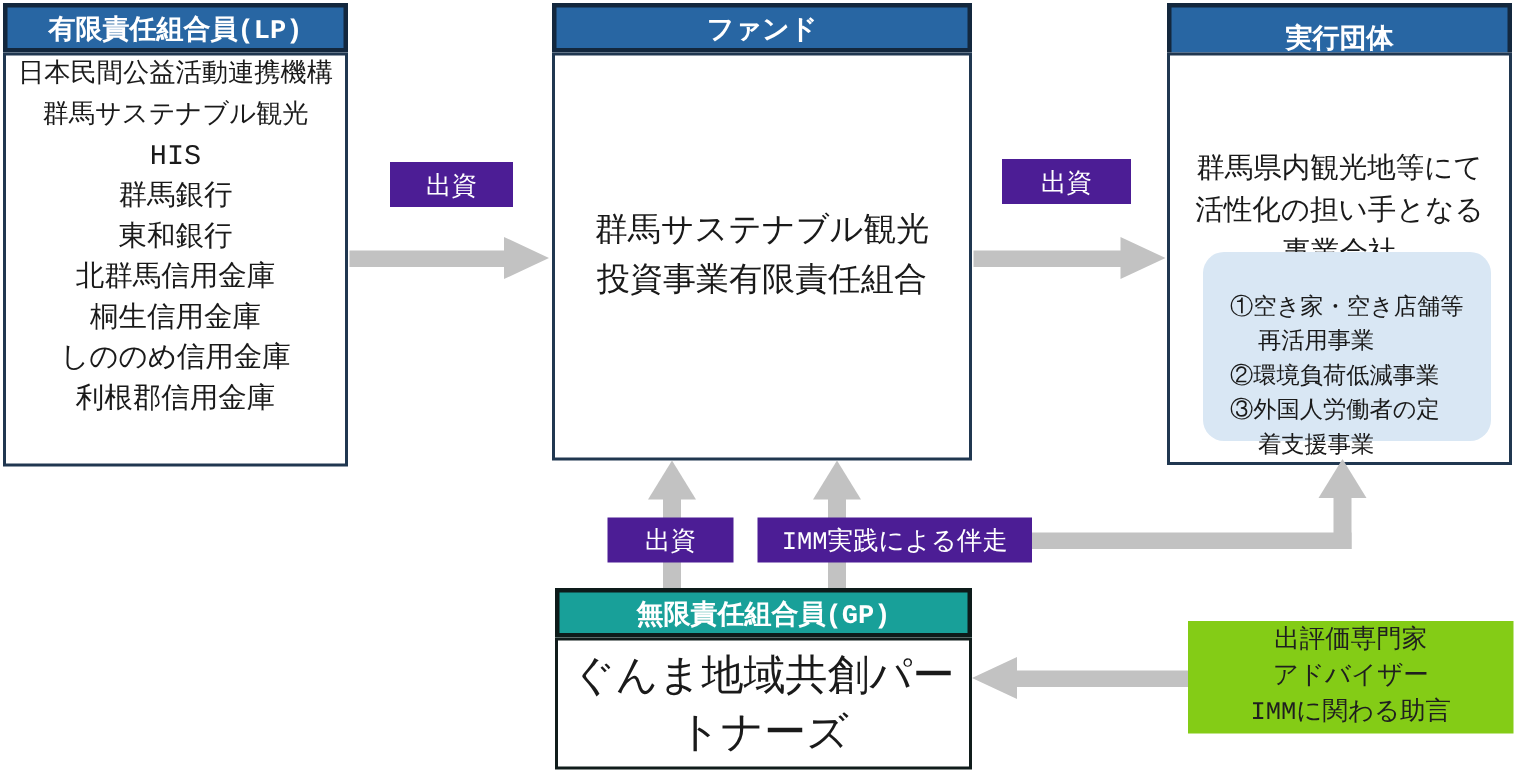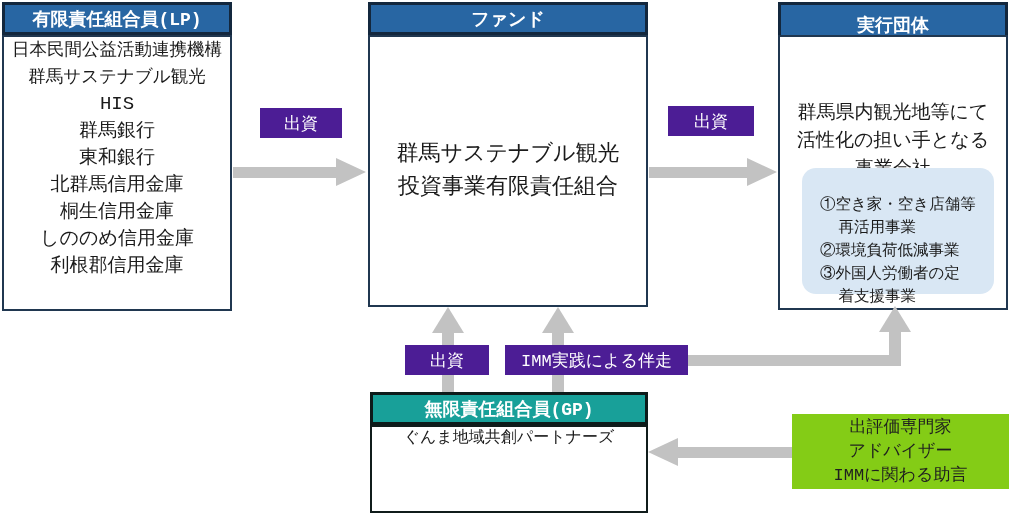--- a/index.html
+++ b/index.html
@@ -49,22 +49,22 @@
     position: absolute;
     background: #d9e7f4;
     border-radius: 14px;
     box-sizing: border-box;
     padding: 26px 10px 10px 18px;
     font-size: 15.5px; line-height: 23px;
   }
   .project { padding-left: 1.2em; text-indent: -1.2em; white-space: pre-line; }
 
   .gp-body {
-    display: flex; align-items: flex-start; justify-content: center;
-    font-size: 16px; text-align: center;
+    display: flex; align-items: center; justify-content: center;
+    font-size: 28px; text-align: center;
   }
 
   .advisor {
     position: absolute;
     background: #84cc16;
     display: flex; align-items: center; justify-content: center;
     text-align: center; font-size: 17px; line-height: 24px; color: #1f1f1f;
   }
 
   

